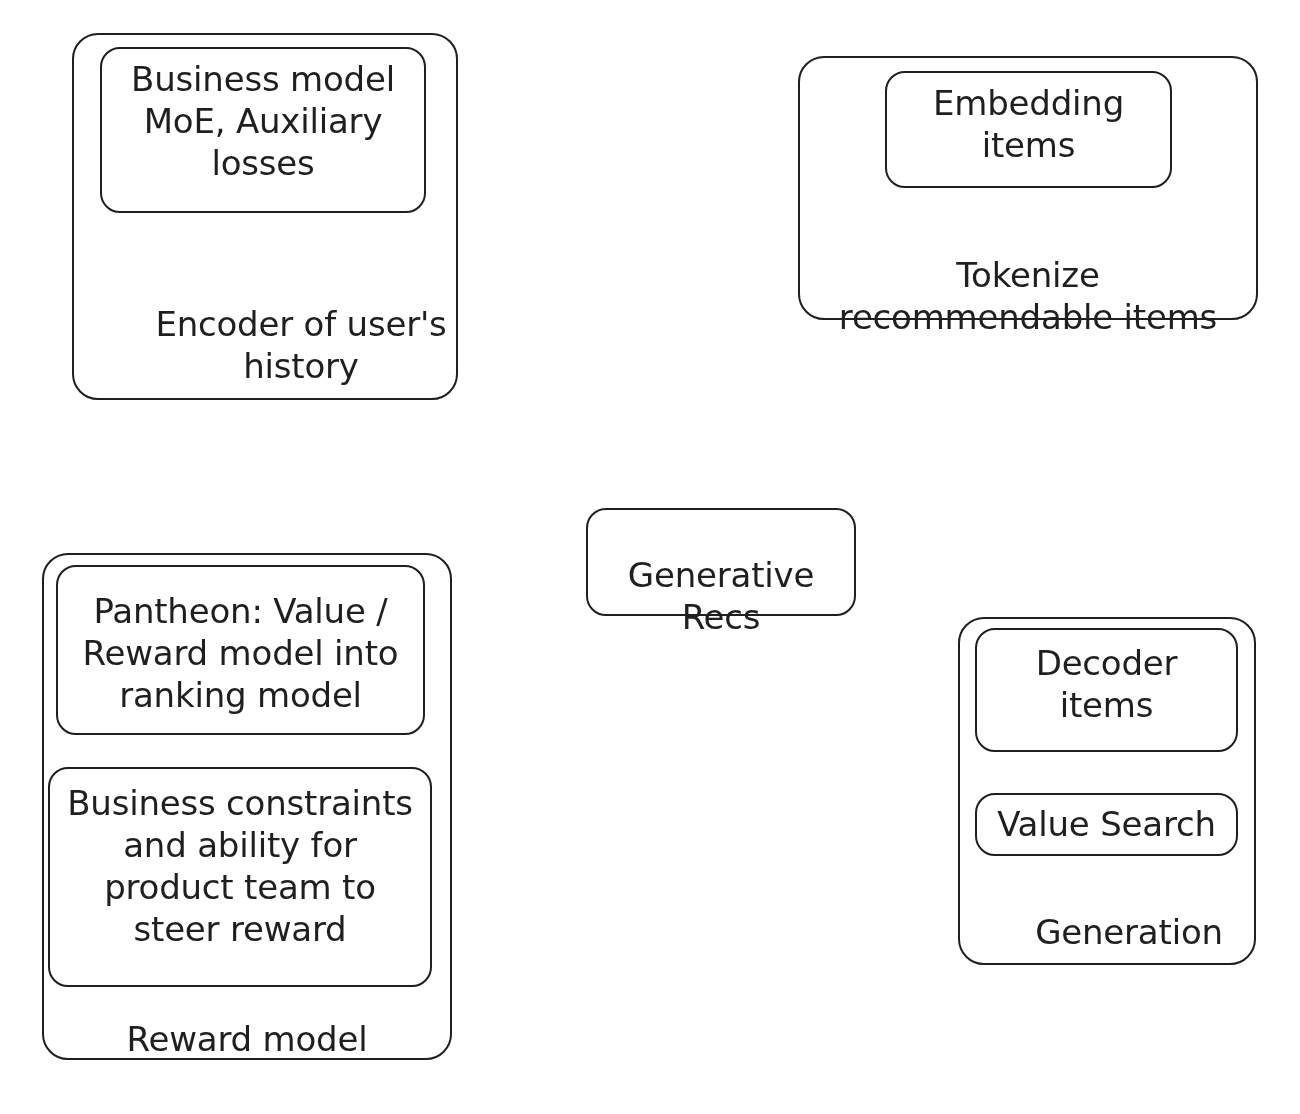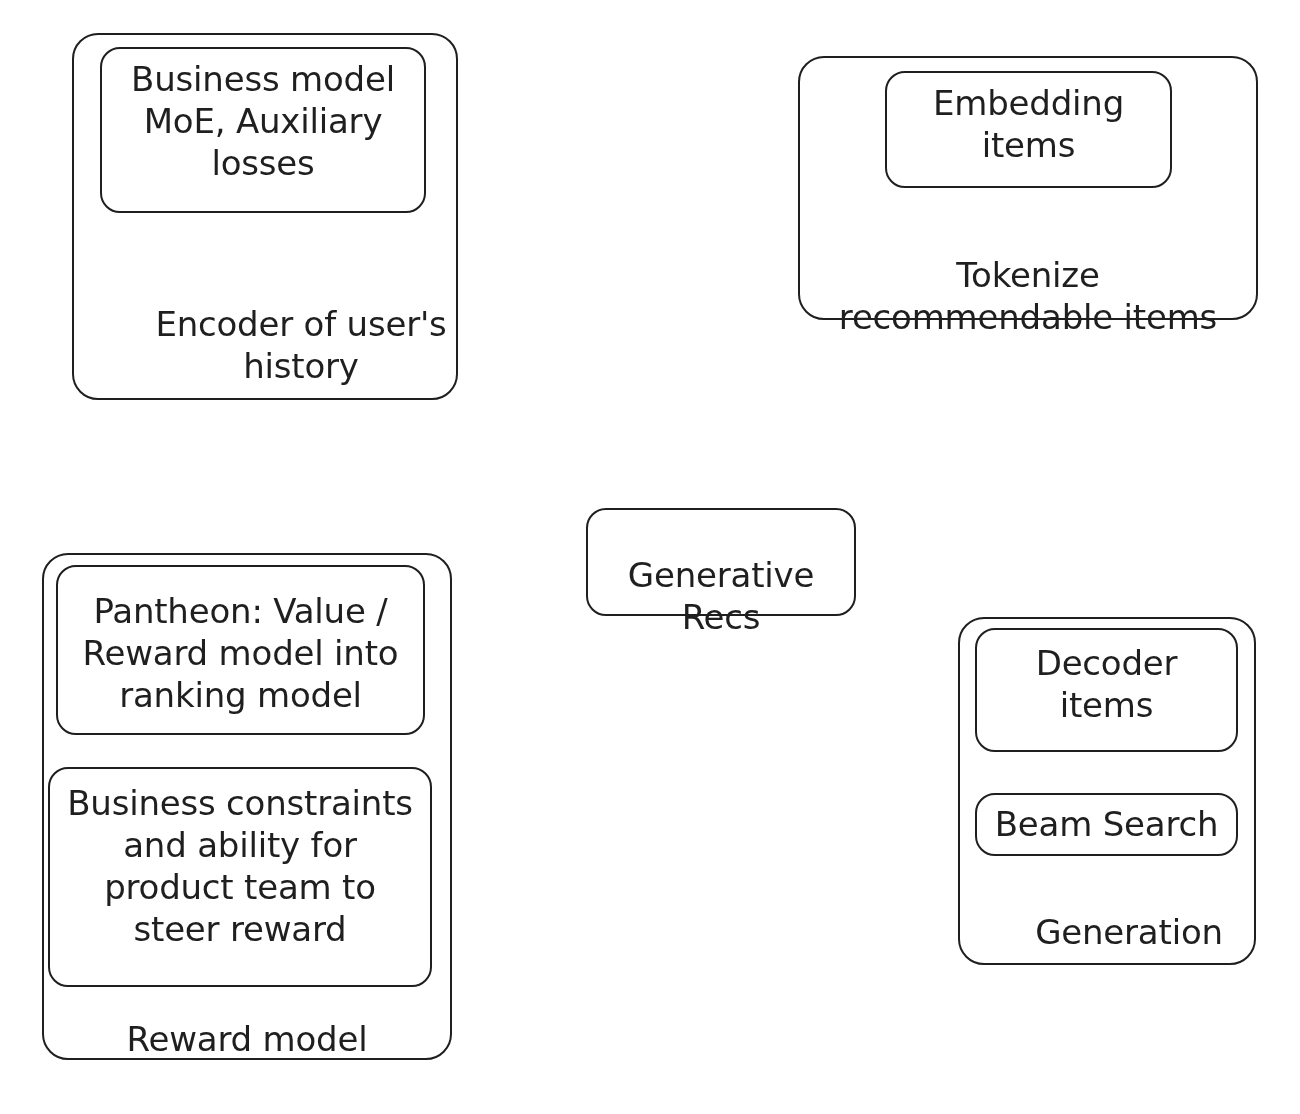--- a/index.html
+++ b/index.html
@@ -101,15 +101,15 @@
   </div>
   <div class="node-label lbl-center" style="left:980px; top:911px; width:298px;">Generation</div>
 
   <div class="node leaf" style="left:975px; top:628px; width:263px; height:124px;">
   </div>
   <div class="node-label lbl-center" style="left:975px; top:642px; width:263px;">Decoder
 items</div>
 
   <div class="node leaf" style="left:975px; top:793px; width:263px; height:63px;">
   </div>
-  <div class="node-label lbl-center" style="left:970px; top:803px; width:273px;">Beam Search</div>
+  <div class="node-label lbl-center" style="left:970px; top:803px; width:273px;">Value Search</div>
 
 </div>
 
 </body></html>

